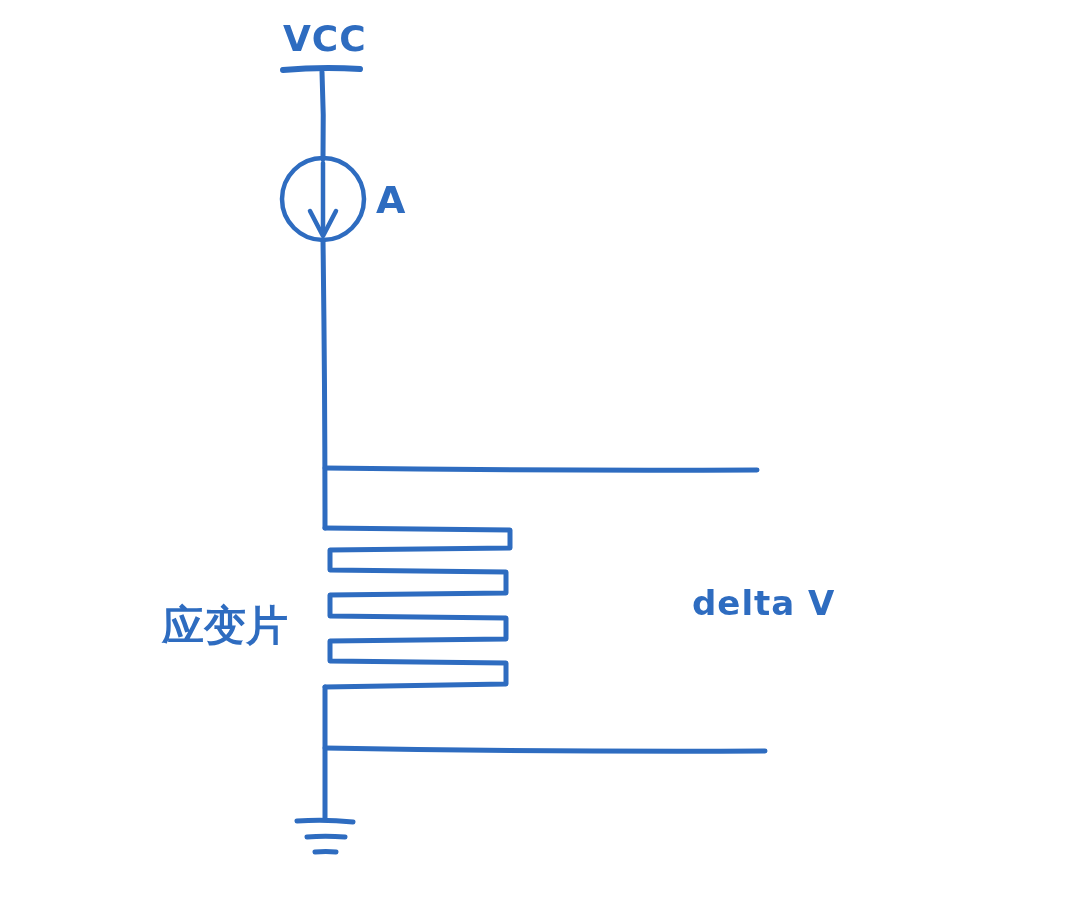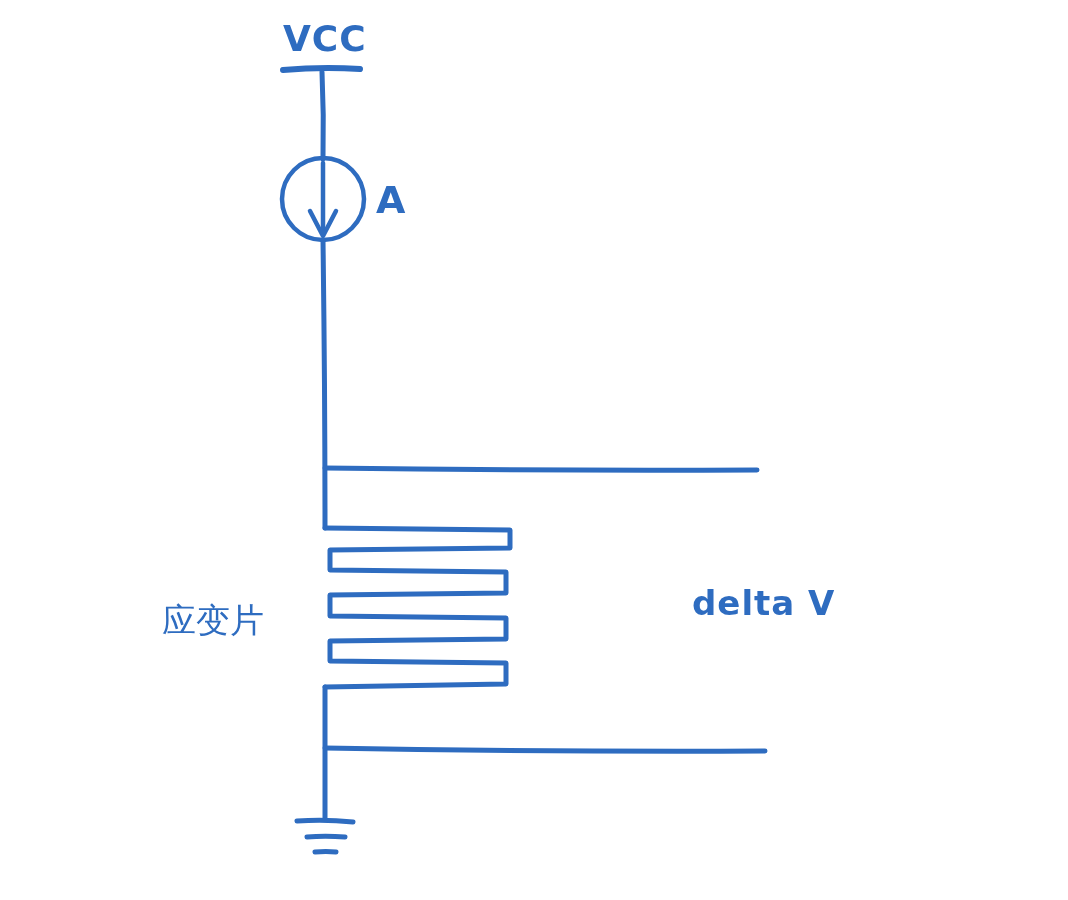--- a/index.html
+++ b/index.html
@@ -47,22 +47,22 @@
     letter-spacing:1px;
   }
   .label-a{
     left:376px;
     top:178px;
     font-size:38px;
   }
   .label-gauge{
     left:162px;
     top:598px;
-    font-size:34px;
-    font-weight:400;
+    font-size:42px;
+    font-weight:700;
   }
   .label-deltav{
     left:692px;
     top:583px;
     font-size:34px;
     letter-spacing:1px;
   }
 </style>
 </head>
 <body>

